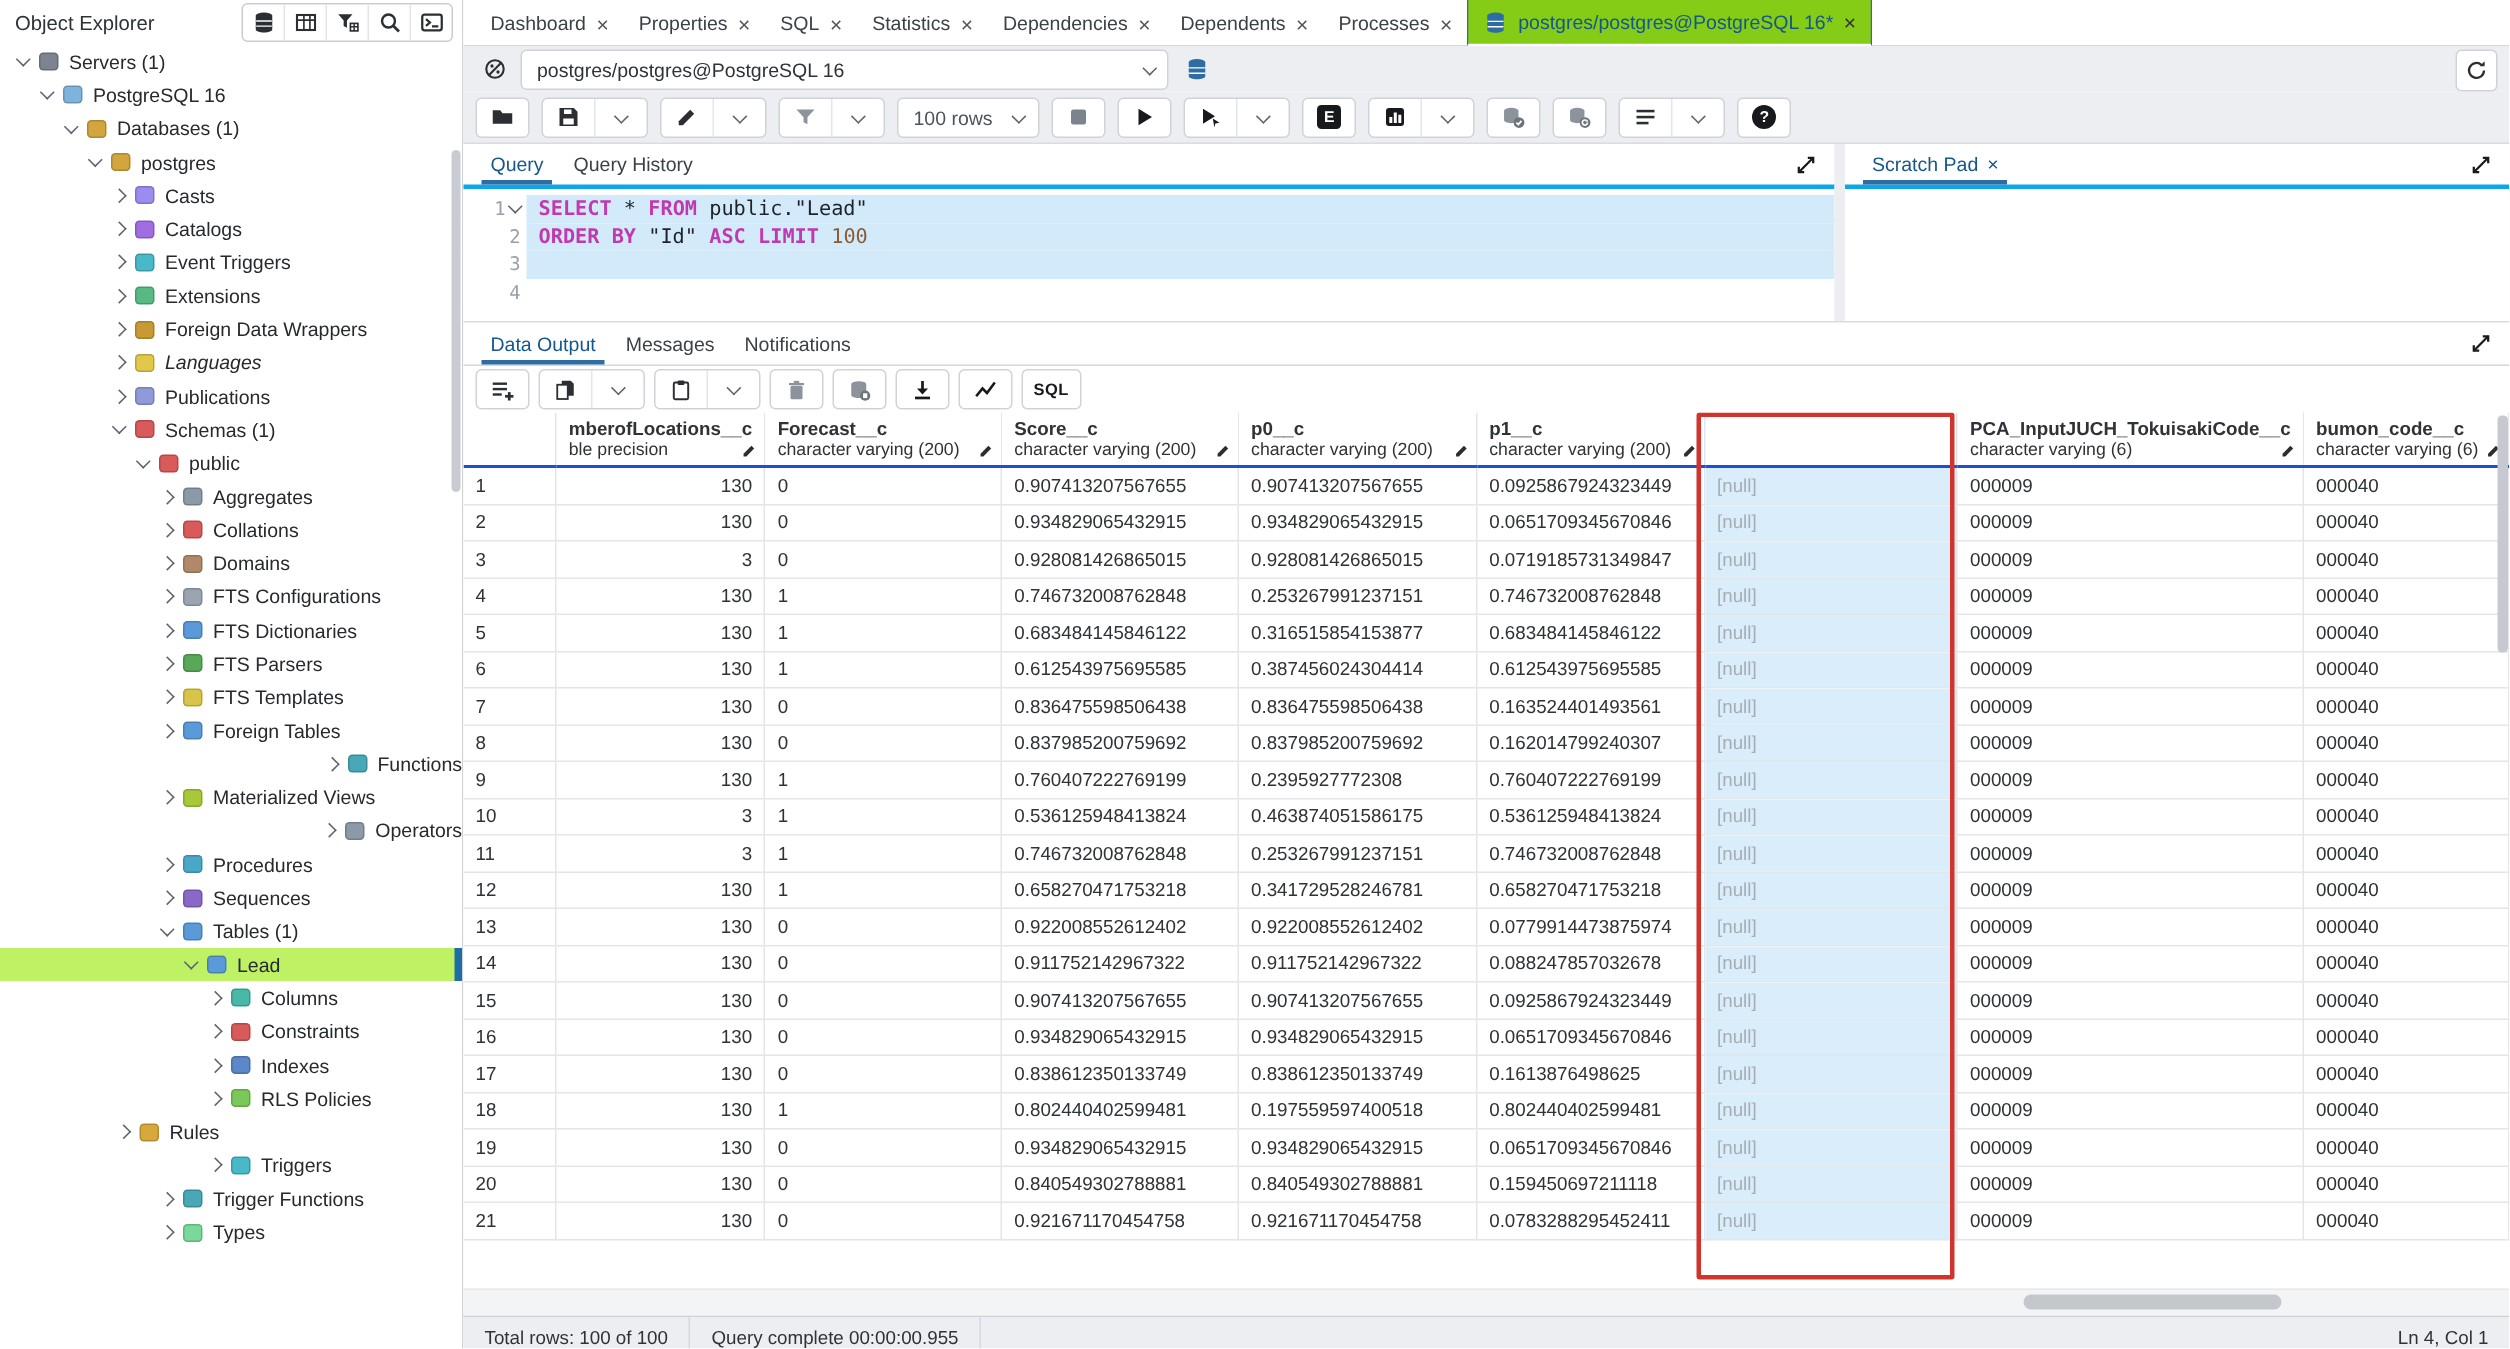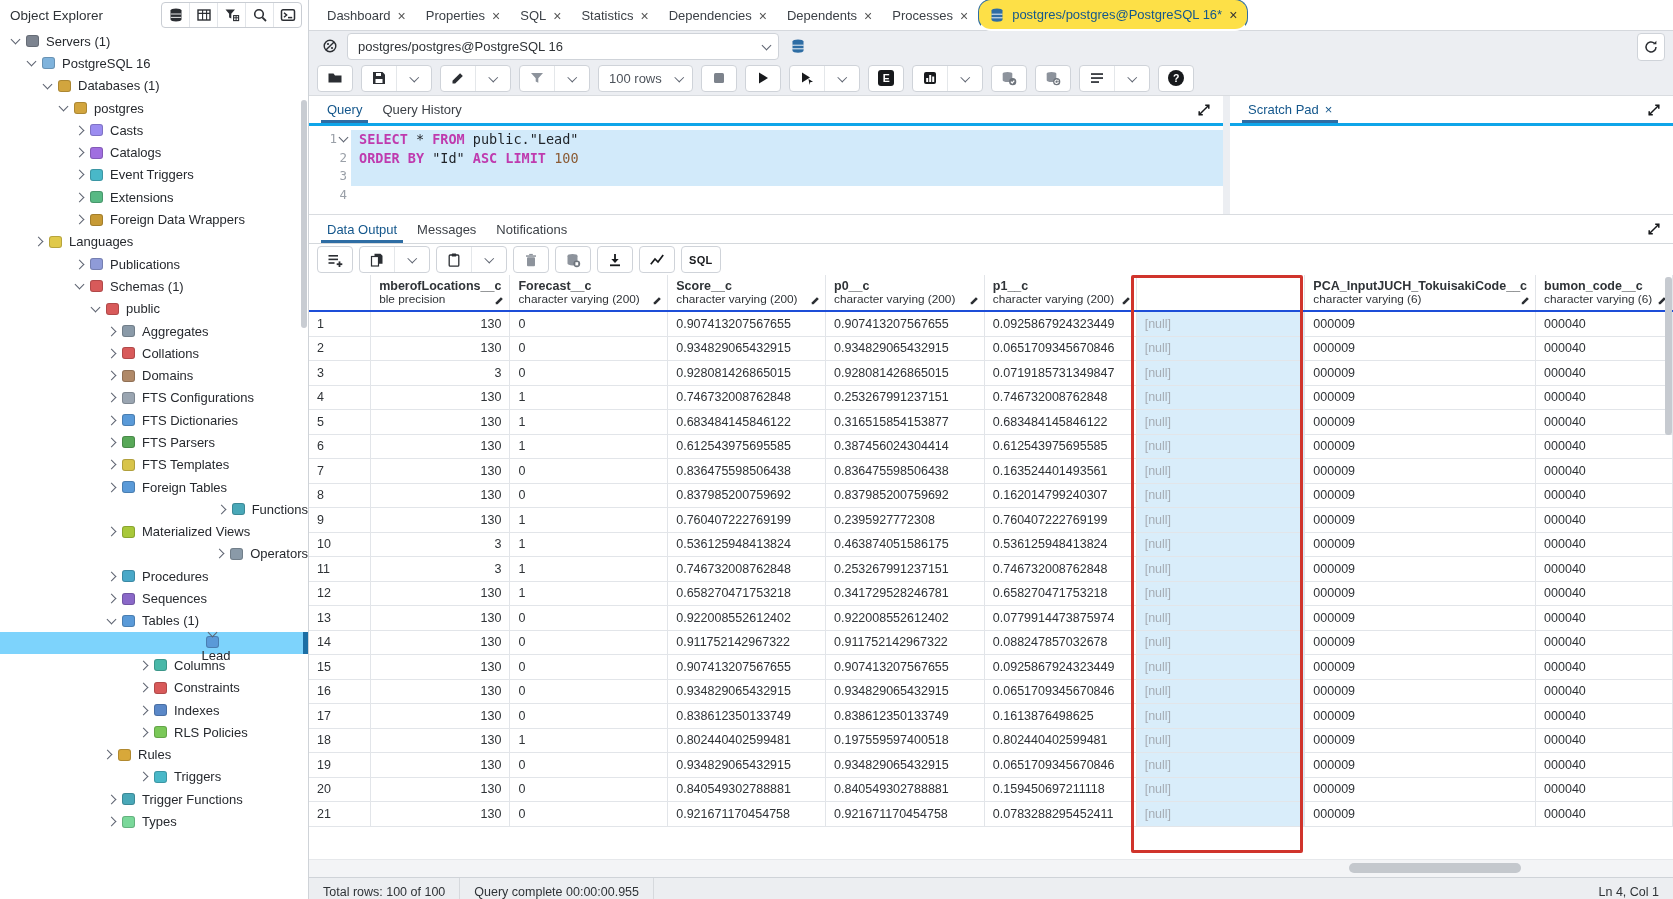--- a/index.html
+++ b/index.html
@@ -12,30 +12,30 @@
   #sb-tools .sbt{width:27px;height:24px;display:flex;align-items:center;justify-content:center;border-left:1px solid #e2e5e9;cursor:pointer;}
   #sb-tools .sbt:first-child{border-left:none;}
   #tree{position:relative;}
   .trow{height:22.3px;display:flex;align-items:center;cursor:pointer;position:relative;white-space:nowrap;}
   .trow .chev{margin-right:7px;flex:0 0 auto;}
   .chev{display:inline-block;width:6px;height:6px;border-right:1.6px solid #5d6370;border-bottom:1.6px solid #5d6370;}
   .chev.closed{transform:rotate(-45deg);}
   .chev.open{transform:rotate(45deg);margin-top:-3px;}
   .chip{display:inline-block;width:13px;height:12px;border-radius:3px;margin-right:7px;flex:0 0 auto;box-shadow:inset 0 0 0 1px rgba(0,0,0,.18);}
   .trow .tlabel{font-size:13px;color:#26292e;}
-  .trow.sel{background:#7dd3fc;flex-direction:column;}
+  .trow.sel{background:#bef264;}
   .trow.sel::after{content:"";position:absolute;right:0;top:0;width:5px;height:100%;background:#1c6ea4;}
   #sb-scroll{position:absolute;right:1px;top:100px;width:6px;height:228px;background:#c8ccd2;border-radius:3px;}
   
   #main{position:absolute;left:309px;top:0;width:1364px;height:899px;background:#fff;}
   
   #tabbar{height:30px;display:flex;align-items:flex-end;background:#fff;border-bottom:1px solid #d5d8dd;padding-left:8px;}
   .tab{height:29px;display:flex;align-items:center;gap:7px;padding:0 10px;font-size:13px;color:#3c4147;cursor:pointer;white-space:nowrap;}
   .tab .x{color:#555;font-size:14px;line-height:1;cursor:pointer;}
-  .tab.active{border:1px solid #2e6da4;border-bottom:2px solid #fff;background:#fde047;color:#14578c;margin-bottom:-1px;border-radius:13px;}
+  .tab.active{border:1px solid #2e6da4;border-bottom:2px solid #fff;background:#84cc16;color:#14578c;margin-bottom:-1px;border-radius:1px;}
   .tab.active .x{color:#333;}
   
   #connbar{height:30px;background:#eceef2;display:flex;align-items:center;padding:0 8px;position:relative;}
   #conn-plug{width:26px;height:26px;display:flex;align-items:center;justify-content:center;cursor:pointer;}
   #conn-select{width:412px;height:25px;background:#fff;border:1px solid #cfd3d9;border-radius:4px;display:flex;align-items:center;justify-content:space-between;padding:0 8px 0 10px;margin-left:4px;cursor:pointer;}
   #conn-select .cv{width:6px;height:6px;border-right:1.5px solid #5d6370;border-bottom:1.5px solid #5d6370;transform:rotate(45deg);margin-top:-2px;}
   #conn-db{width:26px;height:26px;display:flex;align-items:center;justify-content:center;margin-left:6px;cursor:pointer;}
   #conn-sync{position:absolute;right:8px;top:2px;width:26px;height:26px;background:#fff;border:1px solid #cfd3d9;border-radius:4px;display:flex;align-items:center;justify-content:center;cursor:pointer;}
   #qtoolbar{height:34px;background:#eceef2;display:flex;align-items:center;gap:8px;padding:0 8px;border-bottom:1px solid #d9dce0;}
   .grp{display:flex;border:1px solid #cfd3d9;border-radius:4px;background:#fff;height:25px;align-items:stretch;}
@@ -187,21 +187,21 @@
         <div class="trow" style="padding-left: 76px;">
           <span class="chev closed"></span>
           <span class="chip" style="background: rgb(88, 185, 132);"></span>
           <span class="tlabel">Extensions</span>
         </div>
         <div class="trow" style="padding-left: 76px;">
           <span class="chev closed"></span>
           <span class="chip" style="background: rgb(199, 154, 53);"></span>
           <span class="tlabel">Foreign Data Wrappers</span>
         </div>
-        <div class="trow" style="padding-left: 35px;">
+        <div class="trow" style="padding-left: 76px; font-style: italic;">
           <span class="chev closed"></span>
           <span class="chip" style="background: rgb(224, 201, 74);"></span>
           <span class="tlabel">Languages</span>
         </div>
         <div class="trow" style="padding-left: 76px;">
           <span class="chev closed"></span>
           <span class="chip" style="background: rgb(143, 155, 216);"></span>
           <span class="tlabel">Publications</span>
         </div>
         <div class="trow" style="padding-left: 76px;">
@@ -302,21 +302,21 @@
         <div class="trow" style="padding-left: 140px;">
           <span class="chev closed"></span>
           <span class="chip" style="background: rgb(90, 136, 200);"></span>
           <span class="tlabel">Indexes</span>
         </div>
         <div class="trow" style="padding-left: 140px;">
           <span class="chev closed"></span>
           <span class="chip" style="background: rgb(122, 200, 88);"></span>
           <span class="tlabel">RLS Policies</span>
         </div>
-        <div class="trow" style="padding-left: 104px;">
+        <div class="trow" style="padding-left: 79px;">
           <span class="chev closed"></span>
           <span class="chip" style="background: rgb(216, 168, 58);"></span>
           <span class="tlabel">Rules</span>
         </div>
         <div class="trow" style="padding-left: 140px;">
           <span class="chev closed"></span>
           <span class="chip" style="background: rgb(73, 184, 200);"></span>
           <span class="tlabel">Triggers</span>
         </div>
         <div class="trow" style="padding-left: 108px;">

